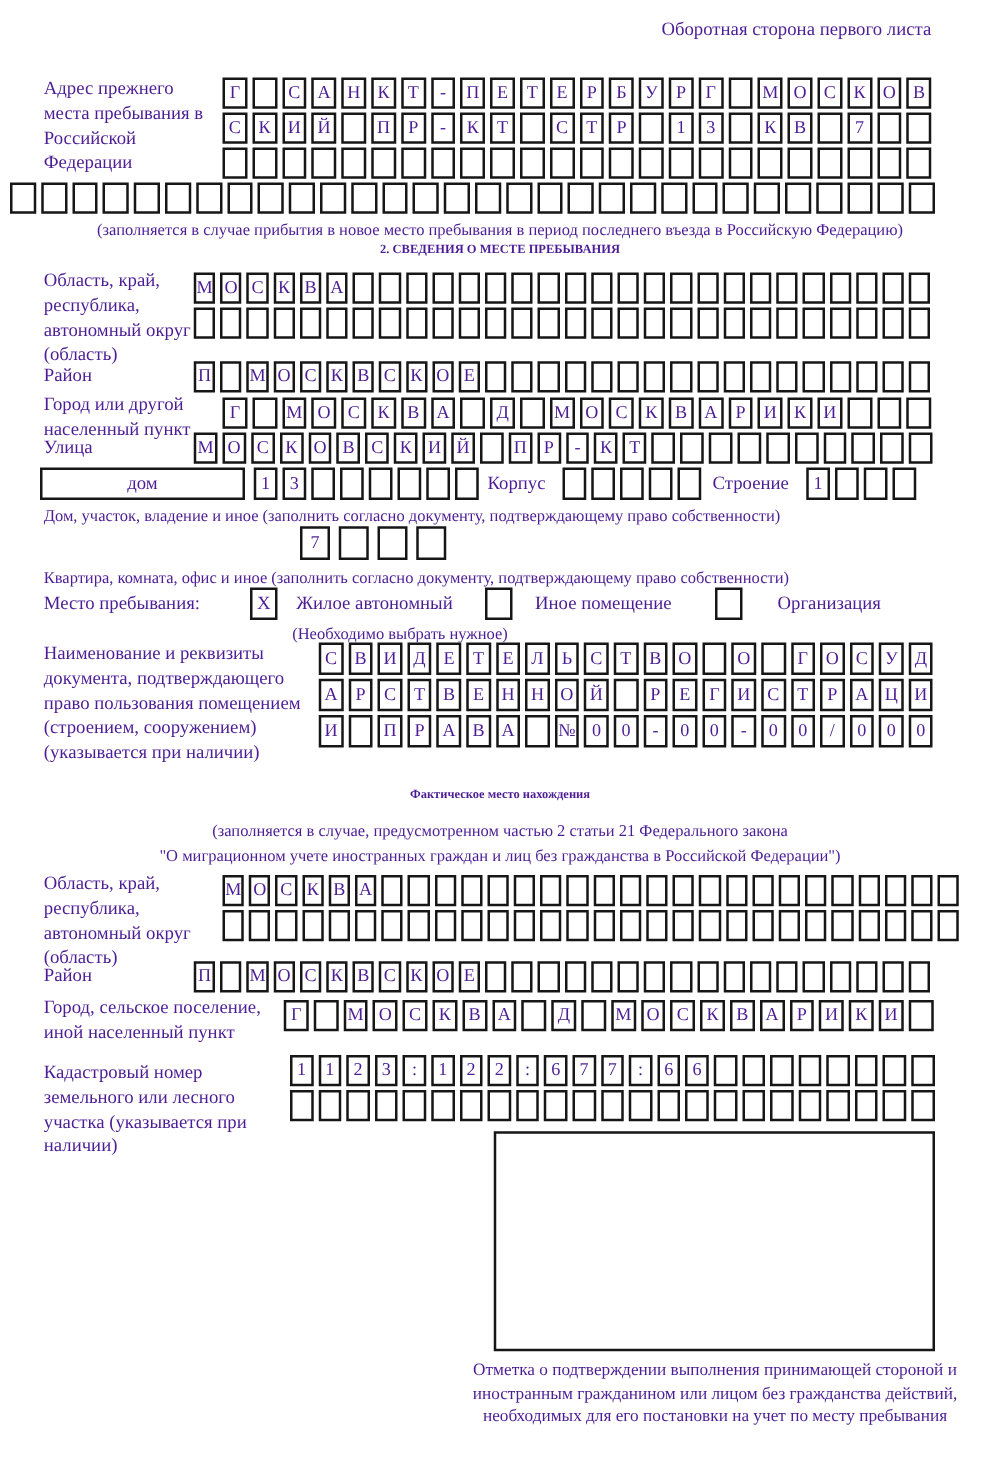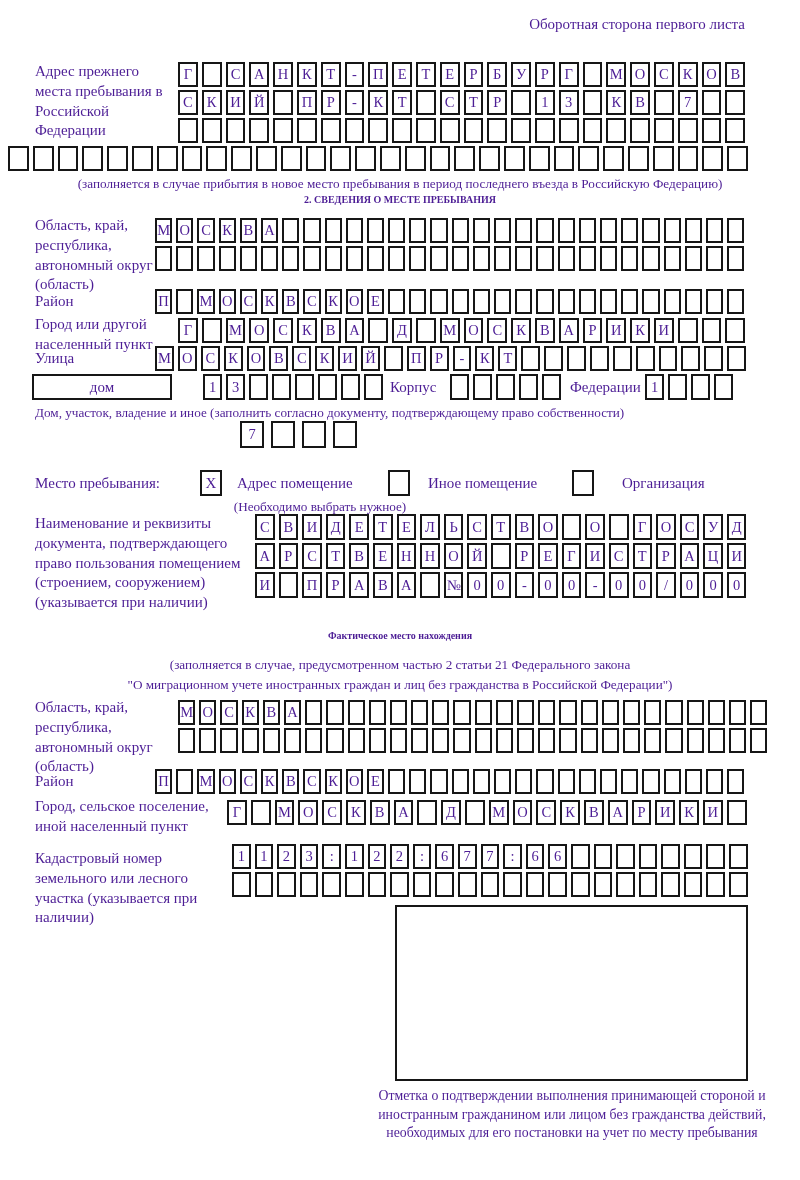--- a/index.html
+++ b/index.html
@@ -299,58 +299,59 @@
       <span class="cell"></span>
       <span class="cell"></span>
       <span class="cell"></span>
       <span class="cell"></span>
       <span class="cell"></span>
       <span class="cell"></span>
       <span class="cell"></span>
       <span class="cell"></span>
     </div>
 
-  <div class="abs typebox" style="top:374px;left:32px;width:140px;height:26px;">дом</div>
+  <div class="abs typebox" style="top:374px;left:32px;width:164px;height:26px;">дом</div>
   <div class="abs cellrow" style="top:374px;left:203px;--cw:19px;--ch:26px;">
       <span class="cell">1</span>
       <span class="cell">3</span>
       <span class="cell"></span>
       <span class="cell"></span>
       <span class="cell"></span>
       <span class="cell"></span>
       <span class="cell"></span>
       <span class="cell"></span>
     </div>
   <div class="abs inline-lbl" style="top:374px;left:390px;">Корпус</div>
   <div class="abs cellrow" style="top:374px;left:450px;--cw:19px;--ch:26px;">
       <span class="cell"></span>
       <span class="cell"></span>
       <span class="cell"></span>
       <span class="cell"></span>
       <span class="cell"></span>
     </div>
-  <div class="abs inline-lbl" style="top:374px;left:570px;">Федерации</div>
+  <div class="abs inline-lbl" style="top:374px;left:570px;">Строение</div>
   <div class="abs cellrow" style="top:374px;left:645px;--cw:19px;--ch:26px;">
       <span class="cell">1</span>
       <span class="cell"></span>
       <span class="cell"></span>
       <span class="cell"></span>
     </div>
   <div class="abs cap" style="top:404px;left:35px;width:730px;">Дом, участок, владение и иное (заполнить согласно документу, подтверждающему право собственности)</div>
 
   <div class="abs cellrow" style="top:421px;left:240px;--cw:24px;--ch:27px;gap:7px;">
       <span class="cell">7</span>
       <span class="cell"></span>
       <span class="cell"></span>
       <span class="cell"></span>
     </div>
+  <div class="abs cap" style="top:453px;left:35px;width:740px;">Квартира, комната, офис и иное (заполнить согласно документу, подтверждающему право собственности)</div>
 
   <div class="abs inline-lbl" style="top:470px;left:35px;">Место пребывания:</div>
   <div class="abs chk" style="top:470px;left:200px;">X</div>
-  <div class="abs inline-lbl" style="top:470px;left:237px;">Адрес помещение</div>
+  <div class="abs inline-lbl" style="top:470px;left:237px;">Жилое автономный</div>
   <div class="abs chk" style="top:470px;left:388px;"></div>
   <div class="abs inline-lbl" style="top:470px;left:428px;">Иное помещение</div>
   <div class="abs chk" style="top:470px;left:572px;"></div>
   <div class="abs inline-lbl" style="top:470px;left:622px;">Организация</div>
   <div class="abs cap center" style="top:498px;left:150px;width:340px;">(Необходимо выбрать нужное)</div>
 
   <div class="abs lbl" style="top:514px;left:35px;width:215px;">Наименование и реквизиты документа, подтверждающего право пользования помещением (строением, сооружением) (указывается при наличии)</div>
   <div class="abs cellrow" style="top:514px;left:255px;--cw:19.6px;--ch:26px;">
       <span class="cell">С</span>
       <span class="cell">В</span>

